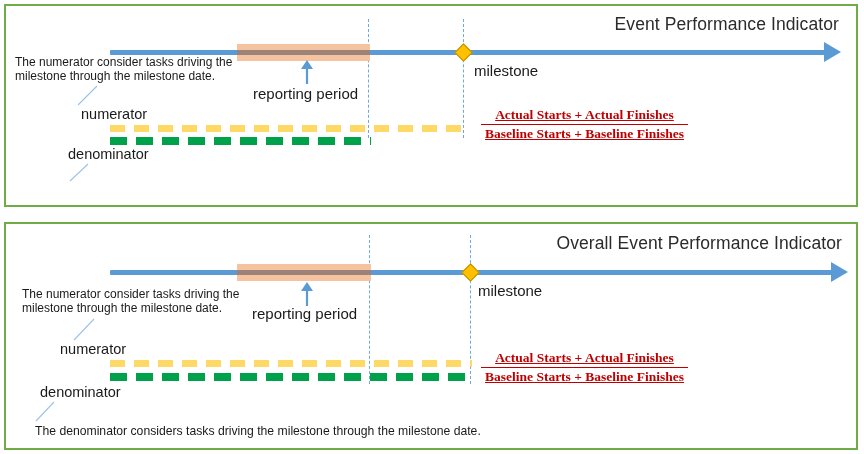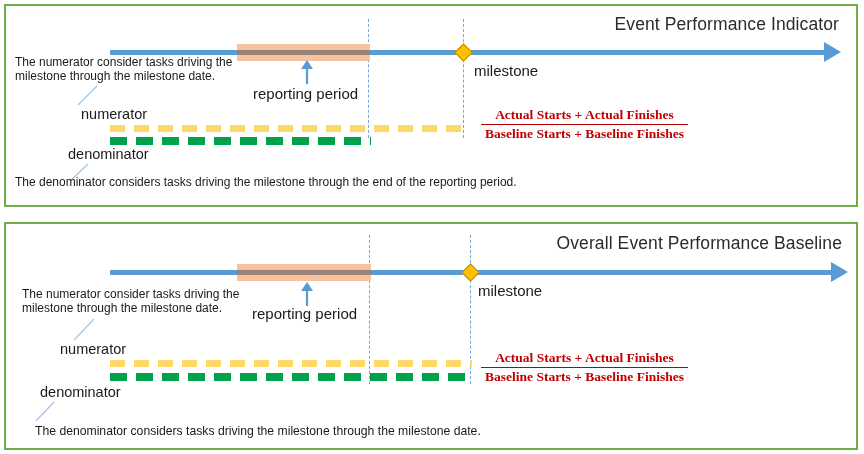--- a/index.html
+++ b/index.html
@@ -144,20 +144,21 @@
 
   
   .formula {
     position: absolute;
     color: #C00000;
     font-family: "Liberation Serif", serif;
     font-weight: bold;
     font-size: 13.5px;
     text-align: center;
     white-space: nowrap;
+    text-decoration: underline;
   }
   .formula .numer {
     padding: 0 4px 1px 4px;
     border-bottom: 1.4px solid #C00000;
     display: block;
   }
   .formula .denom {
     padding: 1px 4px 0 4px;
     display: block;
   }
@@ -196,34 +197,33 @@
 
     <div class="dashbar numerator" style="left:104px; top:119px; width:355px;"></div>
     <div class="dashbar denominator" style="left:104px; top:131px; width:261px;"></div>
 
     <div class="series-label" style="left:62px; top:140px;">denominator</div>
 
     <svg class="leader" style="left:62px; top:158px;" width="22" height="18" viewBox="0 0 22 18">
       <line x1="20" y1="0" x2="2" y2="17" stroke="#9DC3E6" stroke-width="1.1"></line>
     </svg>
 
-    <div class="note wide" style="left:9px; top:169px;">The denominator considers tasks driving the milestone through the end of the reporting period.</div>
 
     <div class="formula" style="left:475px; top:101px;">
       <span class="numer">Actual Starts  +  Actual Finishes</span>
       <span class="denom">Baseline Starts  +  Baseline Finishes</span>
     </div>
 
   </div>
 </div>
 
 <div class="panel" id="panel-bottom">
   <div class="panel-inner">
 
-    <div class="panel-title" style="right:14px; top:9px;">Overall Event Performance Baseline</div>
+    <div class="panel-title" style="right:14px; top:9px;">Overall Event Performance Indicator</div>
 
     <div class="vguide" style="left:363px; top:11px; height:149px;"></div>
     <div class="vguide" style="left:464px; top:11px; height:149px;"></div>
 
     <div class="timeline-line" style="left:104px; top:46px; width:722px;"></div>
     <div class="timeline-arrowhead" style="left:825px; top:38px;"></div>
 
     <div class="reporting-band" style="left:231px; top:40px; width:134px;"></div>
 
     <svg class="leader" style="left:292px; top:58px;" width="18" height="24" viewBox="0 0 18 24">

